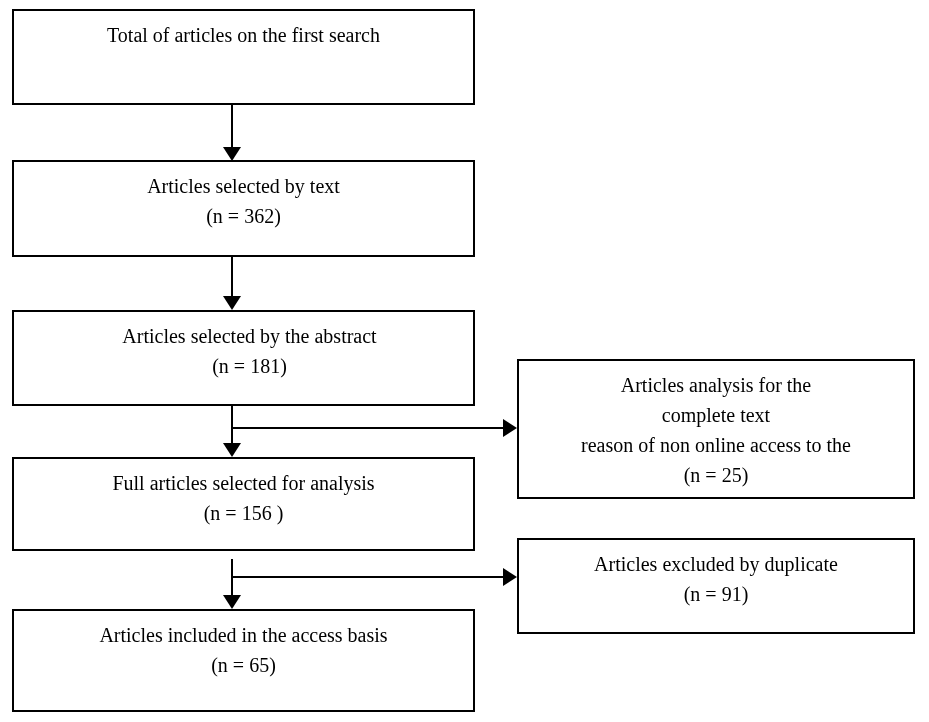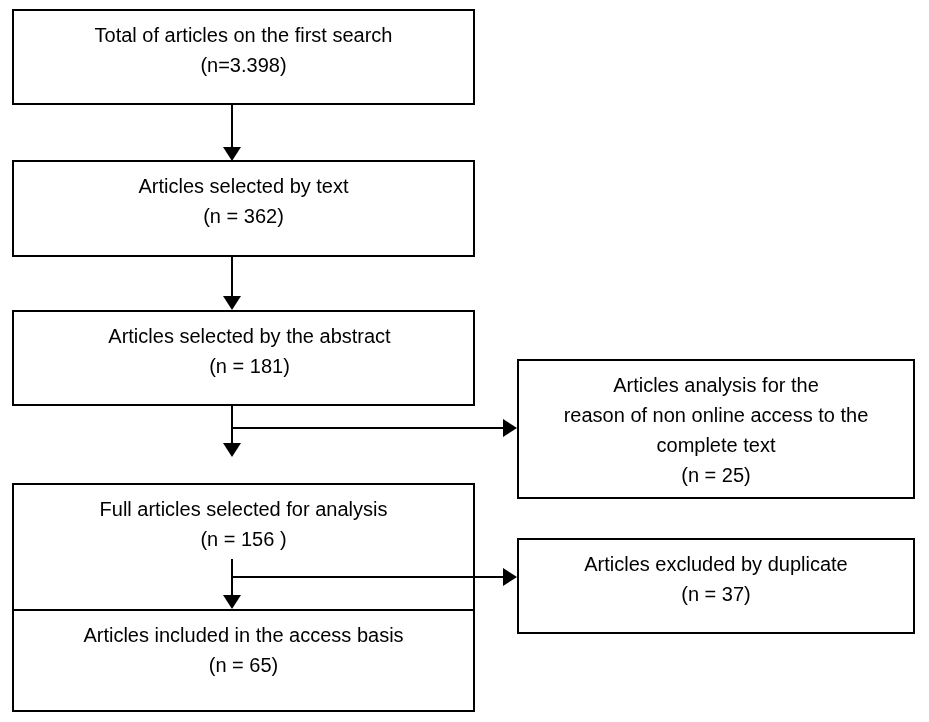--- a/index.html
+++ b/index.html
@@ -5,21 +5,21 @@
   html, body {
     margin: 0;
     padding: 0;
     background: #ffffff;
   }
   .canvas {
     position: relative;
     width: 929px;
     height: 722px;
     background: #ffffff;
-    font-family: Liberation Sans, sans-serif;
+    font-family: Liberation Serif, serif;
     color: #000000;
     overflow: hidden;
     border-radius: 13px;
   }
   .box {
     position: absolute;
     border: 2px solid #000000;
     background: #ffffff;
     box-sizing: border-box;
     text-align: center;
@@ -61,53 +61,52 @@
     border-left: 14px solid #000000;
   }
 </style>
 </head>
 <body>
 
 <div class="canvas">
 
   <div class="box" style="left:12px; top:9px; width:463px; height:96px;">
     <div class="line">Total of articles on the first search</div>
-    <div class="line">(n=3.398)</div>
   </div>
 
   <div class="box" style="left:12px; top:160px; width:463px; height:97px;">
     <div class="line">Articles selected by text</div>
     <div class="line">(n = 362)</div>
   </div>
 
   <div class="box" style="left:12px; top:310px; width:463px; height:96px;padding-left:12px;">
     <div class="line">Articles selected by the abstract</div>
     <div class="line">(n = 181)</div>
   </div>
 
-  <div class="box" style="left:12px; top:483px; width:463px; height:128px;">
+  <div class="box" style="left:12px; top:457px; width:463px; height:94px;">
     <div class="line">Full articles selected for analysis</div>
     <div class="line">(n = 156 )</div>
   </div>
 
   <div class="box" style="left:12px; top:609px; width:463px; height:103px;">
     <div class="line">Articles included in the access basis</div>
     <div class="line">(n = 65)</div>
   </div>
 
   <div class="box" style="left:517px; top:359px; width:398px; height:140px;">
     <div class="line">Articles analysis for the</div>
+    <div class="line">complete text</div>
     <div class="line">reason of non online access to the</div>
-    <div class="line">complete text</div>
     <div class="line">(n = 25)</div>
   </div>
 
   <div class="box" style="left:517px; top:538px; width:398px; height:96px;">
     <div class="line">Articles excluded by duplicate</div>
-    <div class="line">(n = 37)</div>
+    <div class="line">(n = 91)</div>
   </div>
 
   <div>
     <div class="vstem" style="left:231px; top:105px; height:43px;"></div>
     <div class="vhead" style="left:223px; top:147px;"></div>
   </div>
 
   <div>
     <div class="vstem" style="left:231px; top:257px; height:40px;"></div>
     <div class="vhead" style="left:223px; top:296px;"></div>

